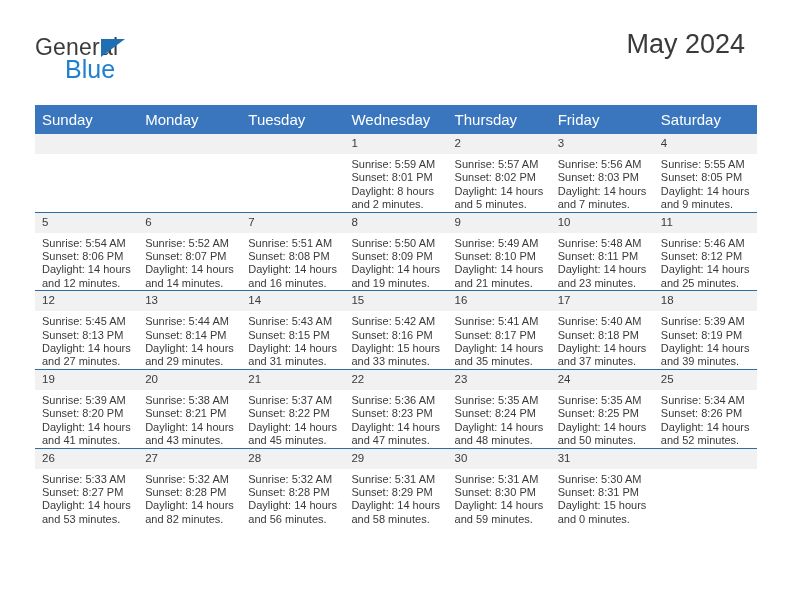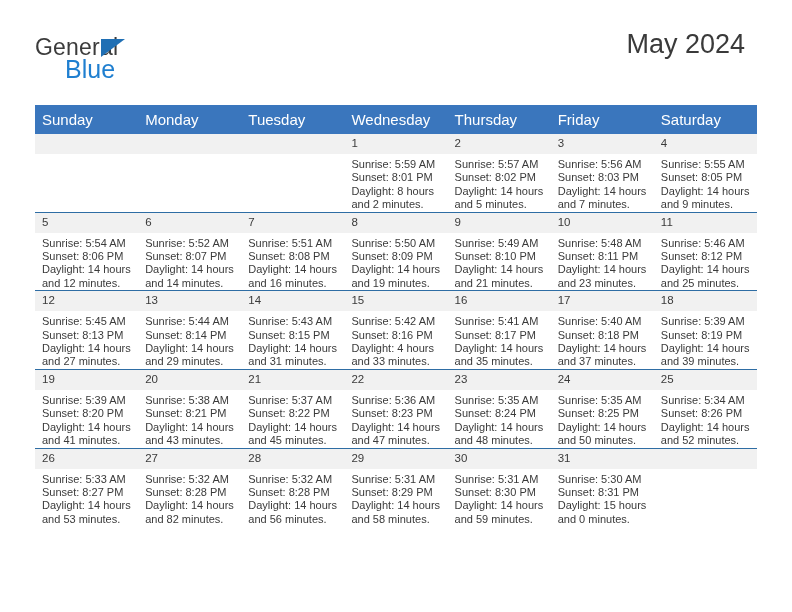--- a/index.html
+++ b/index.html
@@ -305,21 +305,21 @@
               <div>Sunrise: 5:43 AM</div>
               <div>Sunset: 8:15 PM</div>
               <div class="daylight">Daylight: 14 hours and 31 minutes.</div>
             </div>
           </td>
           <td class="day-cell">
             <div class="daynum-band">15</div>
             <div class="cell-body">
               <div>Sunrise: 5:42 AM</div>
               <div>Sunset: 8:16 PM</div>
-              <div class="daylight">Daylight: 4 hours and 33 minutes.</div>
+              <div class="daylight">Daylight: 15 hours and 33 minutes.</div>
             </div>
           </td>
           <td class="day-cell">
             <div class="daynum-band">16</div>
             <div class="cell-body">
               <div>Sunrise: 5:41 AM</div>
               <div>Sunset: 8:17 PM</div>
               <div class="daylight">Daylight: 14 hours and 35 minutes.</div>
             </div>
           </td>

